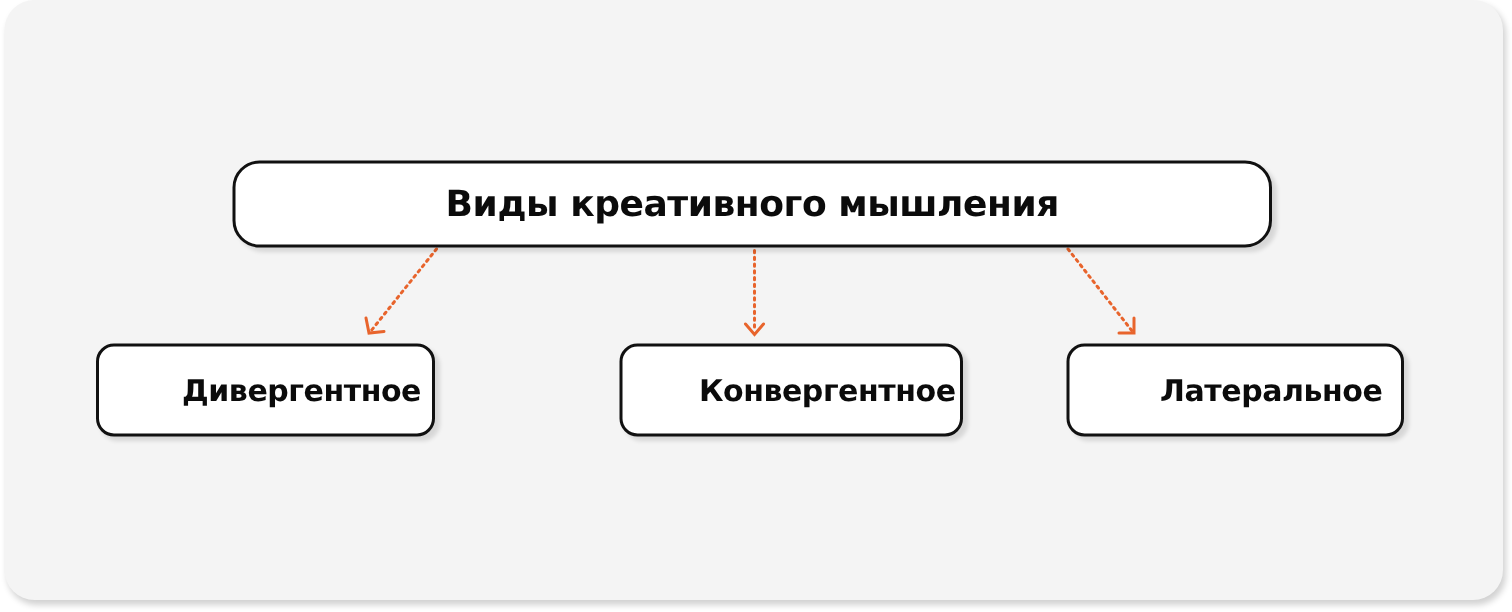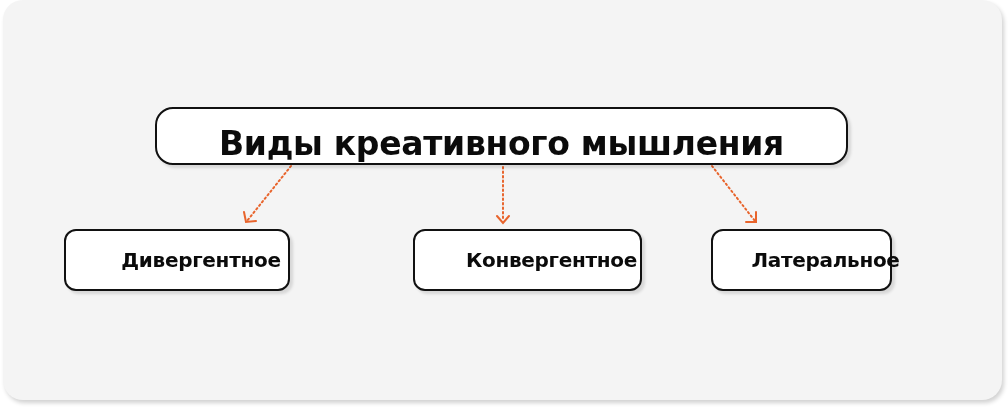--- a/index.html
+++ b/index.html
@@ -34,34 +34,33 @@
       color: #0b0b0b;
       box-shadow: 3px 3px 3px rgba(0,0,0,0.12);
       white-space: nowrap;
     }
     .node-root {
       left: 155px;
       top: 107px;
       width: 693px;
       height: 58px;
       border-radius: 18px;
-      font-size: 33px;
+      font-size: 24px;
       letter-spacing: -0.3px;
-      align-items: flex-end;
     }
     .node-child {
       top: 229px;
       height: 62px;
       font-size: 20px;
       letter-spacing: -0.3px;
       padding-left: 48px;
     }
     .node-1 { left: 64px;  width: 226px; }
     .node-2 { left: 387px; width: 229px; margin-left: 26px; }
-    .node-3 { left: 711px; width: 181px; }
+    .node-3 { left: 711px; width: 225px; }
     .connectors {
       position: absolute;
       left: 0; top: 0;
       width: 1008px; height: 408px;
       pointer-events: none;
     }
   </style>
 </head>
 <body>
 

